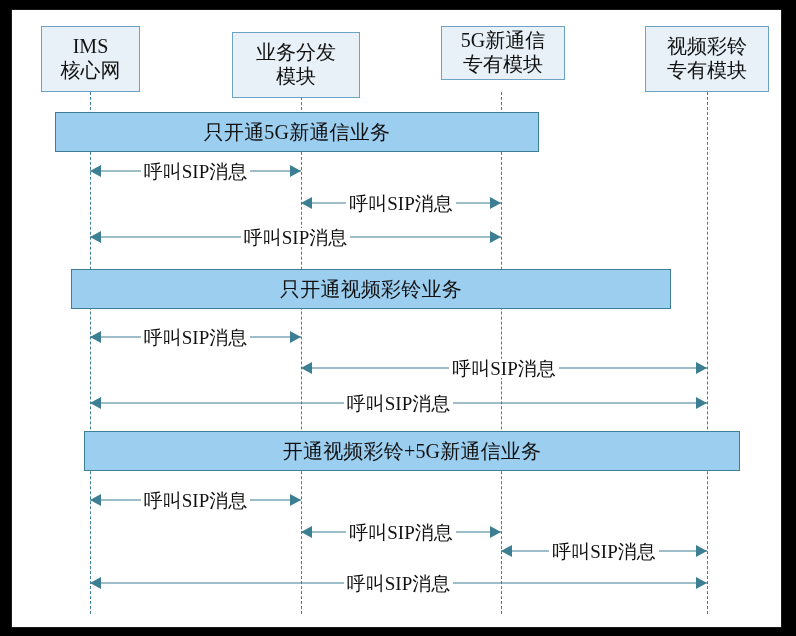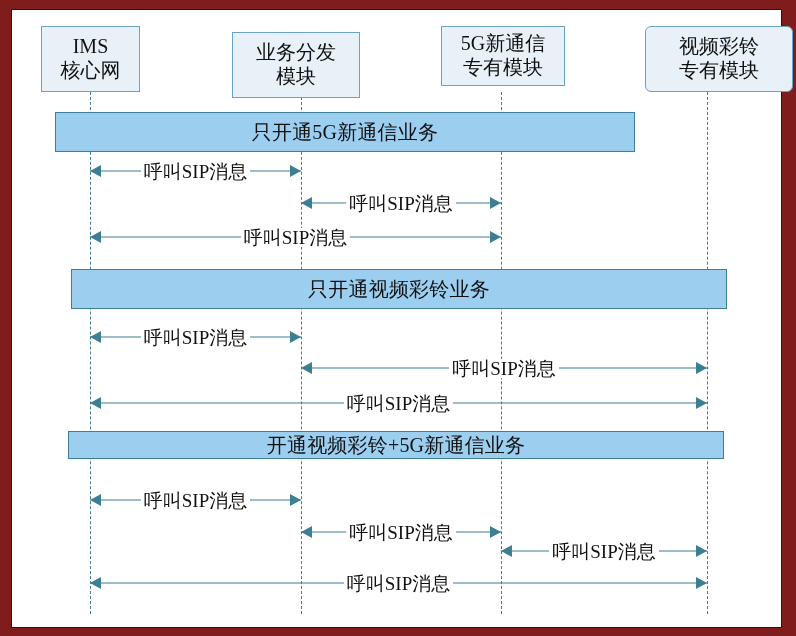--- a/index.html
+++ b/index.html
@@ -1,21 +1,21 @@
 <!DOCTYPE html>
 <html><head>
 <meta charset="utf-8">
 <style>
   html,body{margin:0;padding:0;background:#ffffff;}
   body{font-family:"Liberation Serif","DejaVu Serif",serif;}
 
   #canvas{
     position:relative;
     width:796px;height:636px;
-    background:#7f1d1d;
+    background:#000000;
     overflow:hidden;
   }
 
   
   .frame{
     position:absolute;
     left:11px;top:9px;
     width:771px;height:619px;
     border:1.5px solid #1a1a1a;
     box-sizing:border-box;
@@ -118,67 +118,67 @@
       <div class="lifeline" style="left: 501px; top: 92px; height: 522px;"></div>
       <div class="lifeline" style="left: 707px; top: 92px; height: 522px;"></div>
       <div class="actor" style="left: 41px; top: 26px; width: 99px; height: 66px;">
         <span class="ln">IMS</span>
         <span class="ln">核心网</span>
       </div>
       <div class="actor" style="left: 232px; top: 32px; width: 128px; height: 66px;">
         <span class="ln">业务分发</span>
         <span class="ln">模块</span>
       </div>
-      <div class="actor" style="left: 441px; top: 26px; width: 124px; height: 60px;">
+      <div class="actor" style="left: 441px; top: 26px; width: 124px; height: 54px;">
         <span class="ln">5G新通信</span>
         <span class="ln">专有模块</span>
       </div>
-      <div class="actor" style="left: 645px; top: 26px; width: 148px; height: 66px; border-radius: 6px;">
+      <div class="actor" style="left: 645px; top: 26px; width: 124px; height: 66px;">
         <span class="ln">视频彩铃</span>
         <span class="ln">专有模块</span>
       </div>
-      <div class="secbar" style="left: 55px; top: 112px; width: 580px; height: 40px;">只开通5G新通信业务</div>
+      <div class="secbar" style="left: 55px; top: 112px; width: 484px; height: 40px;">只开通5G新通信业务</div>
       <div class="msg" style="left: 90px; top: 158px; width: 211px;">
         <div class="bar"></div>
         <div class="head left"></div>
         <div class="head right"></div>
         <span class="lbl">呼叫SIP消息</span>
       </div>
       <div class="msg" style="left: 301px; top: 190px; width: 200px;">
         <div class="bar"></div>
         <div class="head left"></div>
         <div class="head right"></div>
         <span class="lbl">呼叫SIP消息</span>
       </div>
       <div class="msg" style="left: 90px; top: 224px; width: 411px;">
         <div class="bar"></div>
         <div class="head left"></div>
         <div class="head right"></div>
         <span class="lbl">呼叫SIP消息</span>
       </div>
-      <div class="secbar" style="left: 71px; top: 269px; width: 656px; height: 40px;">只开通视频彩铃业务</div>
+      <div class="secbar" style="left: 71px; top: 269px; width: 600px; height: 40px;">只开通视频彩铃业务</div>
       <div class="msg" style="left: 90px; top: 324px; width: 211px;">
         <div class="bar"></div>
         <div class="head left"></div>
         <div class="head right"></div>
         <span class="lbl">呼叫SIP消息</span>
       </div>
       <div class="msg" style="left: 301px; top: 355px; width: 406px;">
         <div class="bar"></div>
         <div class="head left"></div>
         <div class="head right"></div>
         <span class="lbl">呼叫SIP消息</span>
       </div>
       <div class="msg" style="left: 90px; top: 390px; width: 617px;">
         <div class="bar"></div>
         <div class="head left"></div>
         <div class="head right"></div>
         <span class="lbl">呼叫SIP消息</span>
       </div>
-      <div class="secbar" style="left: 68px; top: 431px; width: 656px; height: 28px;">开通视频彩铃+5G新通信业务</div>
+      <div class="secbar" style="left: 84px; top: 431px; width: 656px; height: 40px;">开通视频彩铃+5G新通信业务</div>
       <div class="msg" style="left: 90px; top: 487px; width: 211px;">
         <div class="bar"></div>
         <div class="head left"></div>
         <div class="head right"></div>
         <span class="lbl">呼叫SIP消息</span>
       </div>
       <div class="msg" style="left: 301px; top: 519px; width: 200px;">
         <div class="bar"></div>
         <div class="head left"></div>
         <div class="head right"></div>

